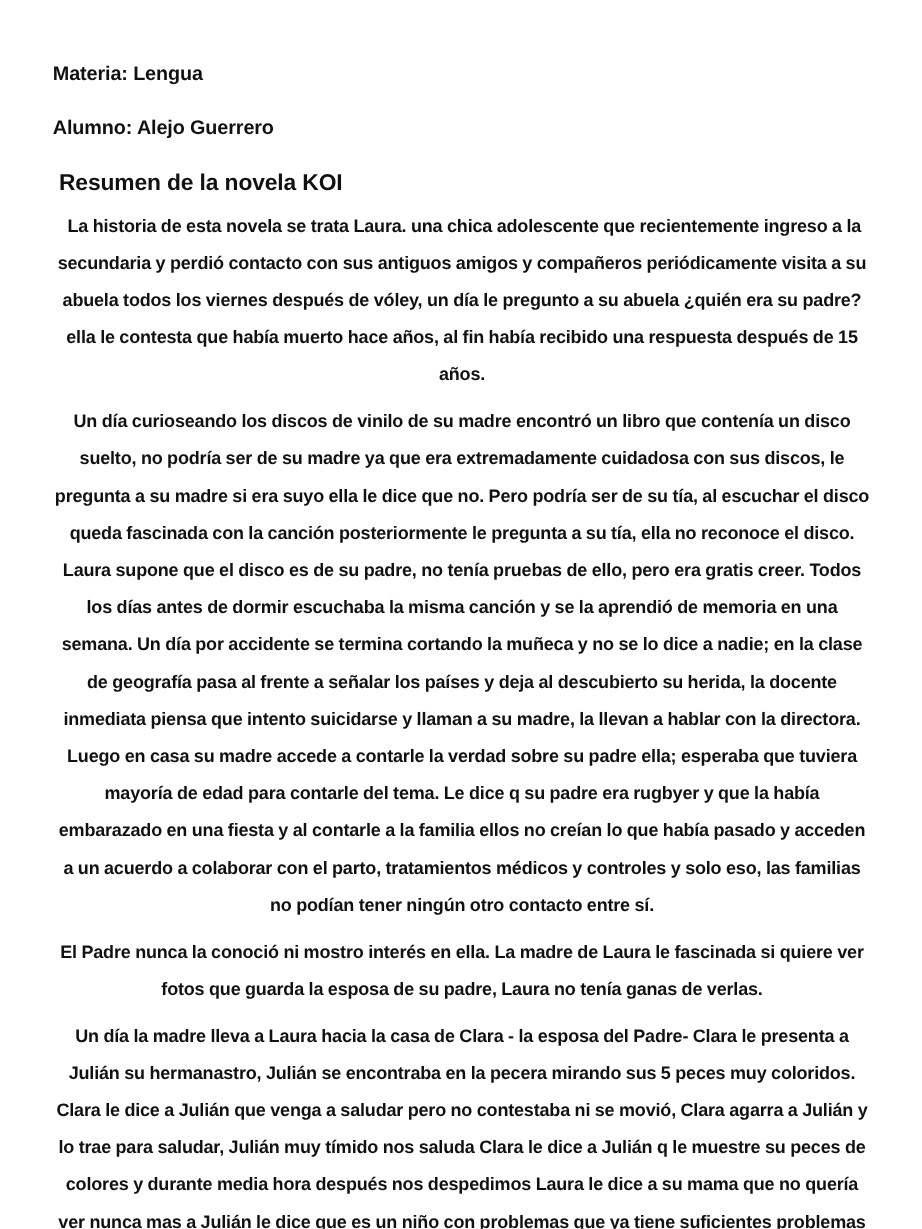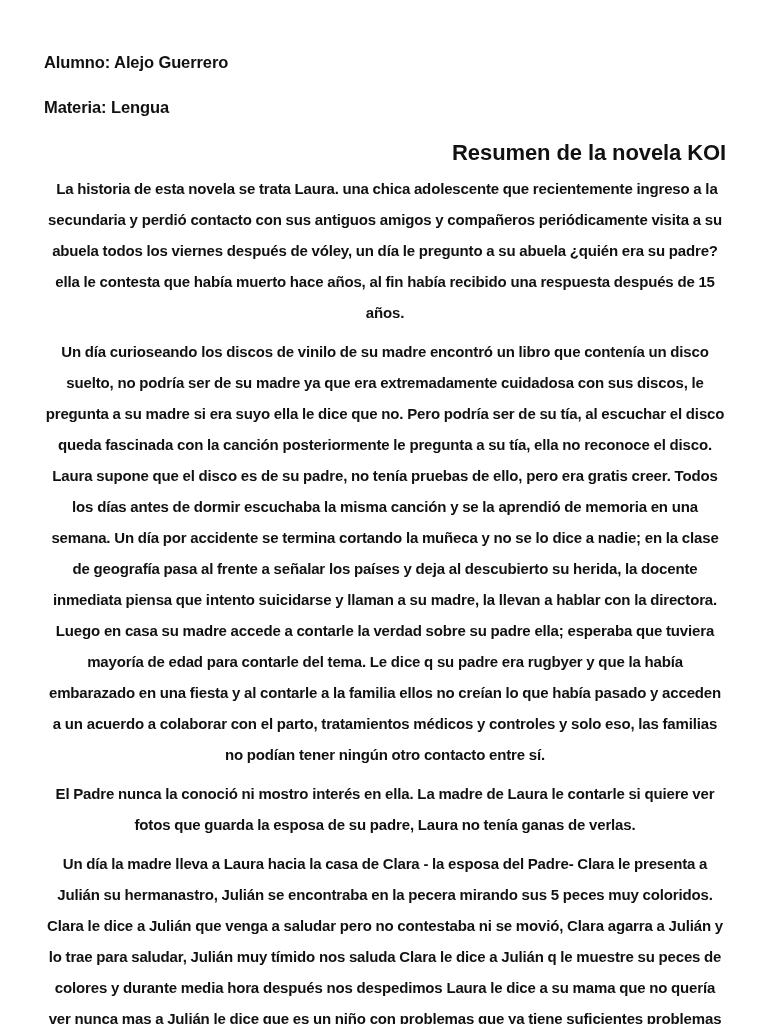--- a/index.html
+++ b/index.html
@@ -34,27 +34,26 @@
     font-size: 16.5px;
     font-weight: 700;
     line-height: 31px;
     letter-spacing: -0.1px;
     margin: 0 0 14px 0;
     white-space: pre-wrap;
   }
 
   
   .section-title {
-    font-size: 22px;
+    font-size: 19px;
     font-weight: 700;
     line-height: 31px;
     letter-spacing: -0.1px;
     margin: 12px 0 5px 0;
     white-space: pre-wrap;
-    text-align: right;
   }
 
   
   .para {
     font-size: 15px;
     font-weight: 700;
     line-height: 31px;
     letter-spacing: -0.15px;
     margin: 0 0 8px 0;
     text-align: center;
@@ -64,28 +63,28 @@
   .para:last-child {
     margin-bottom: 0;
   }
 </style>
 </head>
 <body>
 
 <div class="page">
   <div class="doc-body">
 
+    <p class="meta-line">Materia: Lengua</p>
+
     <p class="meta-line">Alumno: Alejo Guerrero</p>
-
-    <p class="meta-line">Materia: Lengua</p>
 
     <h1 class="section-title"> Resumen de la novela KOI</h1>
 
     <p class="para"> La historia de esta novela se trata Laura. una chica adolescente que recientemente ingreso a la secundaria y perdió contacto con sus antiguos amigos y compañeros periódicamente visita a su abuela todos los viernes después de vóley, un día le pregunto a su abuela ¿quién era su padre? ella le contesta que había muerto hace años, al fin había recibido una respuesta después de 15 años.</p>
 
     <p class="para">Un día curioseando los discos de vinilo de su madre encontró un libro que contenía un disco suelto, no podría ser de su madre ya que era extremadamente cuidadosa con sus discos, le pregunta a su madre si era suyo ella le dice que no. Pero podría ser de su tía, al escuchar el disco queda fascinada con la canción posteriormente le pregunta a su tía, ella no reconoce el disco. Laura supone que el disco es de su padre, no tenía pruebas de ello, pero era gratis creer. Todos los días antes de dormir escuchaba la misma canción y se la aprendió de memoria en una semana. Un día por accidente se termina cortando la muñeca y no se lo dice a nadie; en la clase de geografía pasa al frente a señalar los países y deja al descubierto su herida, la docente inmediata piensa que intento suicidarse y llaman a su madre, la llevan a hablar con la directora. Luego en casa su madre accede a contarle la verdad sobre su padre ella; esperaba que tuviera mayoría de edad para contarle del tema. Le dice q su padre era rugbyer y que la había embarazado en una fiesta y al contarle a la familia ellos no creían lo que había pasado y acceden a un acuerdo a colaborar con el parto, tratamientos médicos y controles y solo eso, las familias no podían tener ningún otro contacto entre sí.</p>
 
-    <p class="para">El Padre nunca la conoció ni mostro interés en ella. La madre de Laura le contarle si quiere ver fotos que guarda la esposa de su padre, Laura no tenía ganas de verlas.</p>
+    <p class="para">El Padre nunca la conoció ni mostro interés en ella. La madre de Laura le fascinada si quiere ver fotos que guarda la esposa de su padre, Laura no tenía ganas de verlas.</p>
 
     <p class="para">Un día la madre lleva a Laura hacia la casa de Clara - la esposa del Padre- Clara le presenta a Julián su hermanastro, Julián se encontraba en la pecera mirando sus 5 peces muy coloridos. Clara le dice a Julián que venga a saludar pero no contestaba ni se movió, Clara agarra a Julián y lo trae para saludar, Julián muy tímido nos saluda Clara le dice a Julián q le muestre su peces de colores y durante media hora después nos despedimos Laura le dice a su mama que no quería ver nunca mas a Julián le dice que es un niño con problemas que ya tiene suficientes problemas para escuchar a un niño con más problemas, la madre de Laura le dice que no puede decir eso de él. Unos días después Laura se acuerda de que es el cumple Julián</p>
 
   </div>
 </div>
 
 </body></html>

